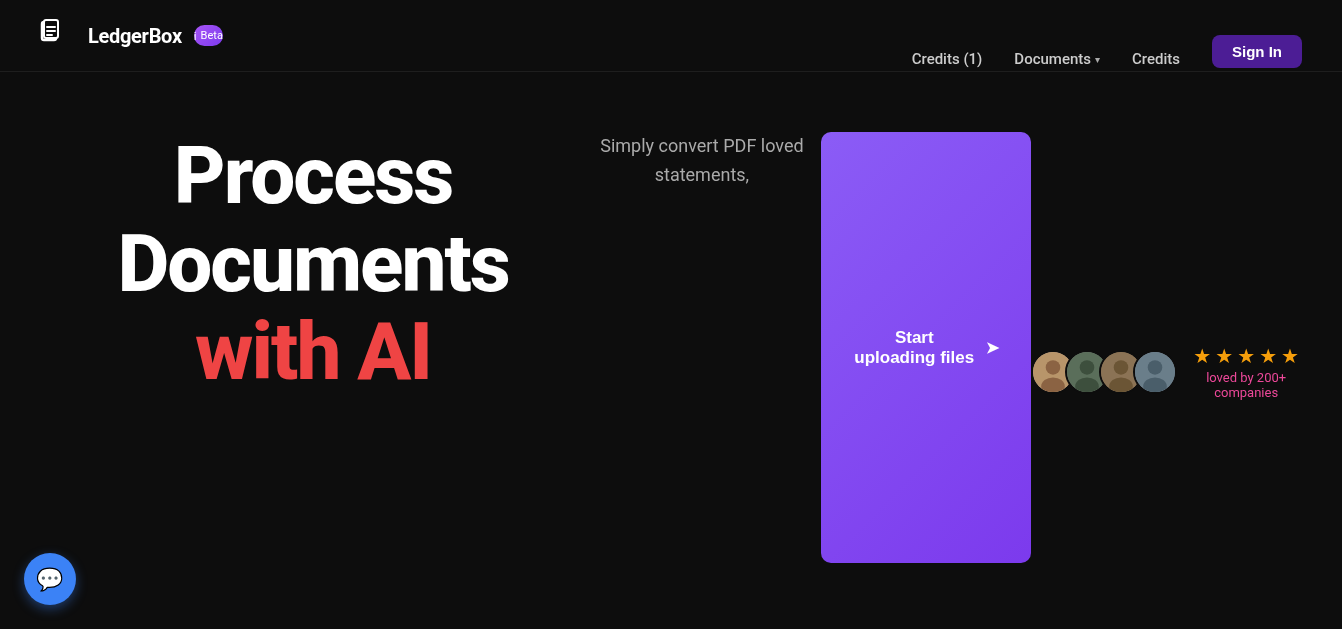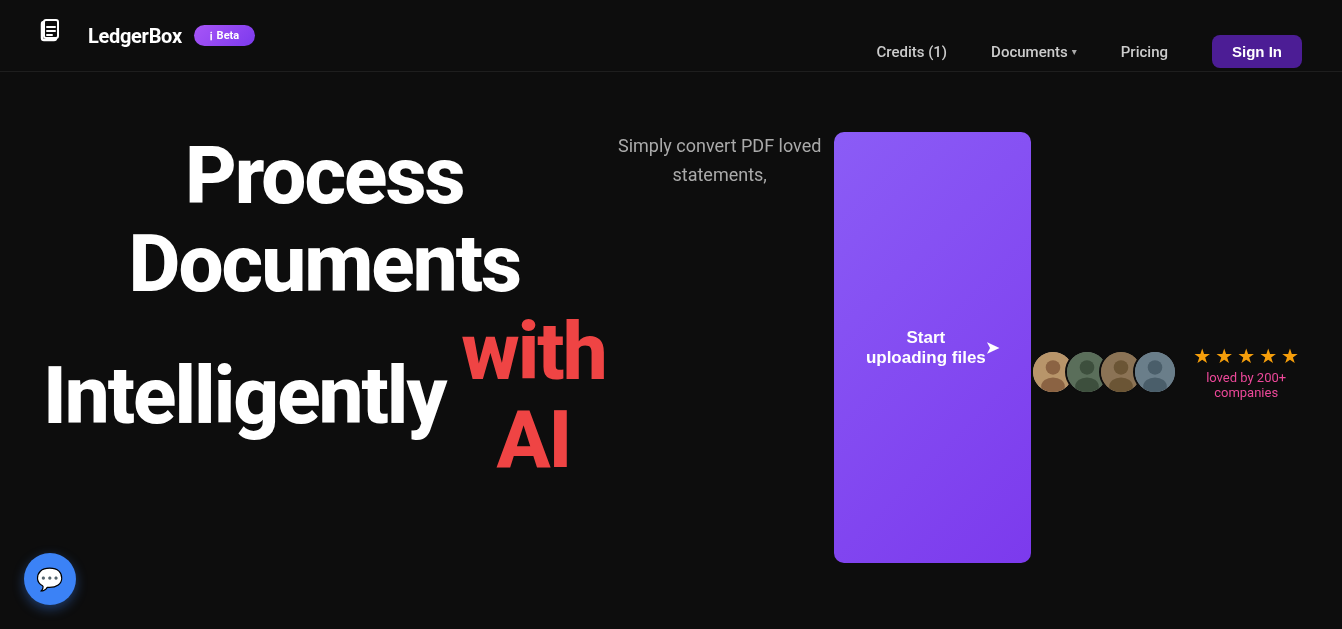--- a/index.html
+++ b/index.html
@@ -43,37 +43,37 @@
       font-size: 20px;
       font-weight: 700;
       color: #ffffff;
       letter-spacing: -0.3px;
     }
 
     .beta-badge {
       background: linear-gradient(135deg, #a855f7, #7c3aed);
       color: #ffffff;
       font-size: 11px;
-      font-weight: 700;
-      padding: 3px 16px;
+      font-weight: 400;
+      padding: 3px 0;
       border-radius: 20px;
       display: flex;
       align-items: center;
       gap: 4px;
     }
 
     .beta-badge::before {
       content: "ℹ";
       font-size: 11px;
     }
 
     .header-nav {
       display: flex;
-      align-items: center;
-      gap: 44px;
+      align-items: flex-end;
+      gap: 32px;
       margin-top: 32px;
     }
 
     .nav-item {
       color: #cccccc;
       font-size: 15px;
       font-weight: 500;
       cursor: pointer;
       text-decoration: none;
       display: flex;
@@ -144,20 +144,21 @@
       background: linear-gradient(135deg, #8b5cf6, #7c3aed);
       color: #ffffff;
       border: none;
       padding: 14px 32px;
       border-radius: 10px;
       font-size: 17px;
       font-weight: 600;
       cursor: pointer;
       display: flex;
       align-items: center;
+      gap: 10px;
       margin-bottom: 40px;
     }
 
     .cta-arrow {
       font-size: 16px;
     }
 
     
     .social-proof {
       display: flex;
@@ -255,31 +256,30 @@
 
   <nav class="header-nav">
     <a class="nav-item">
       <span>Credits (1)</span>
     </a>
     <a class="nav-item">
       <span>Documents</span>
       <span class="chevron-down">▾</span>
     </a>
     <a class="nav-item">
-      <span>Pricing</span>
+      <span>Credits</span>
     </a>
     <button class="sign-in-btn">Sign In</button>
   </nav>
 </header>
 
 <main class="hero">
   <h1 class="hero-title">
     <div>Process Documents</div>
     <div class="hero-title-line2">
-      <span class="hero-title-plain">Intelligently</span>
       <span class="hero-title-purple">with AI</span>
     </div>
   </h1>
 
   <p class="hero-subtitle">
     <span>Simply convert PDF loved statements,</span><br>
   </p>
 
   <button class="cta-button">
     <span>Start uploading files</span>

